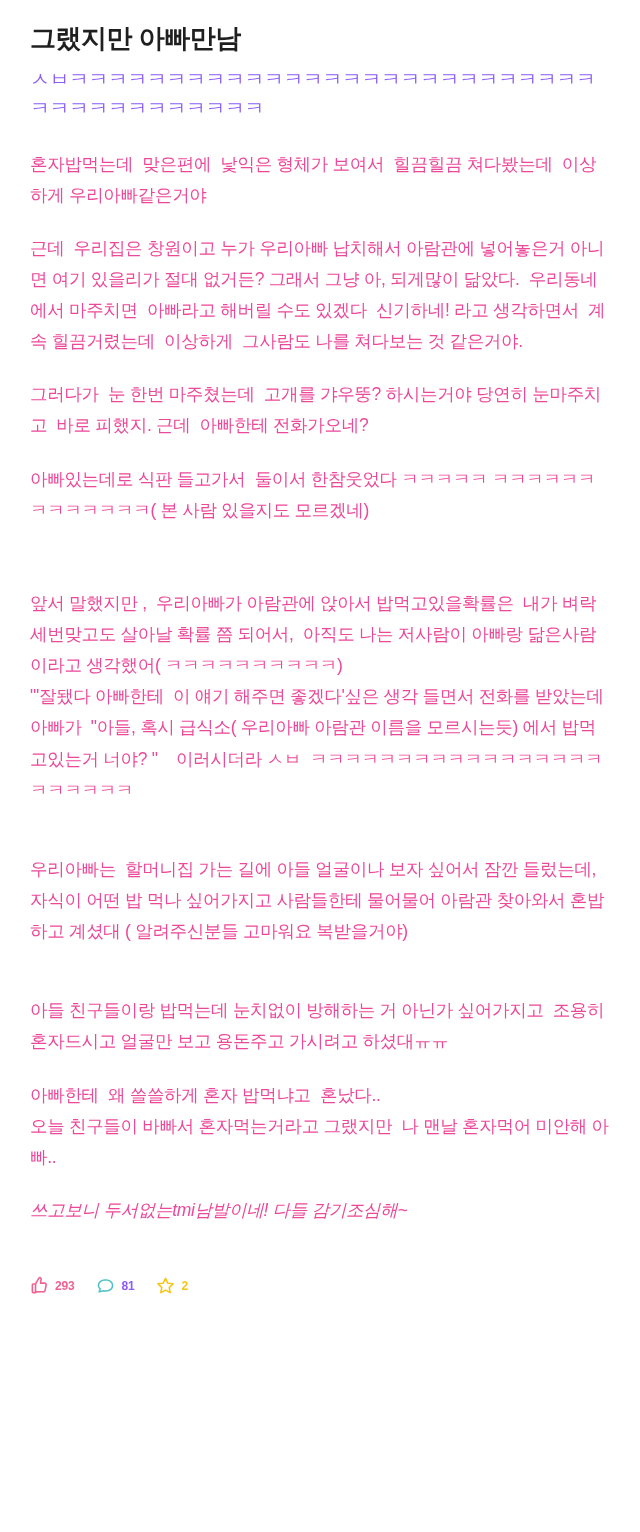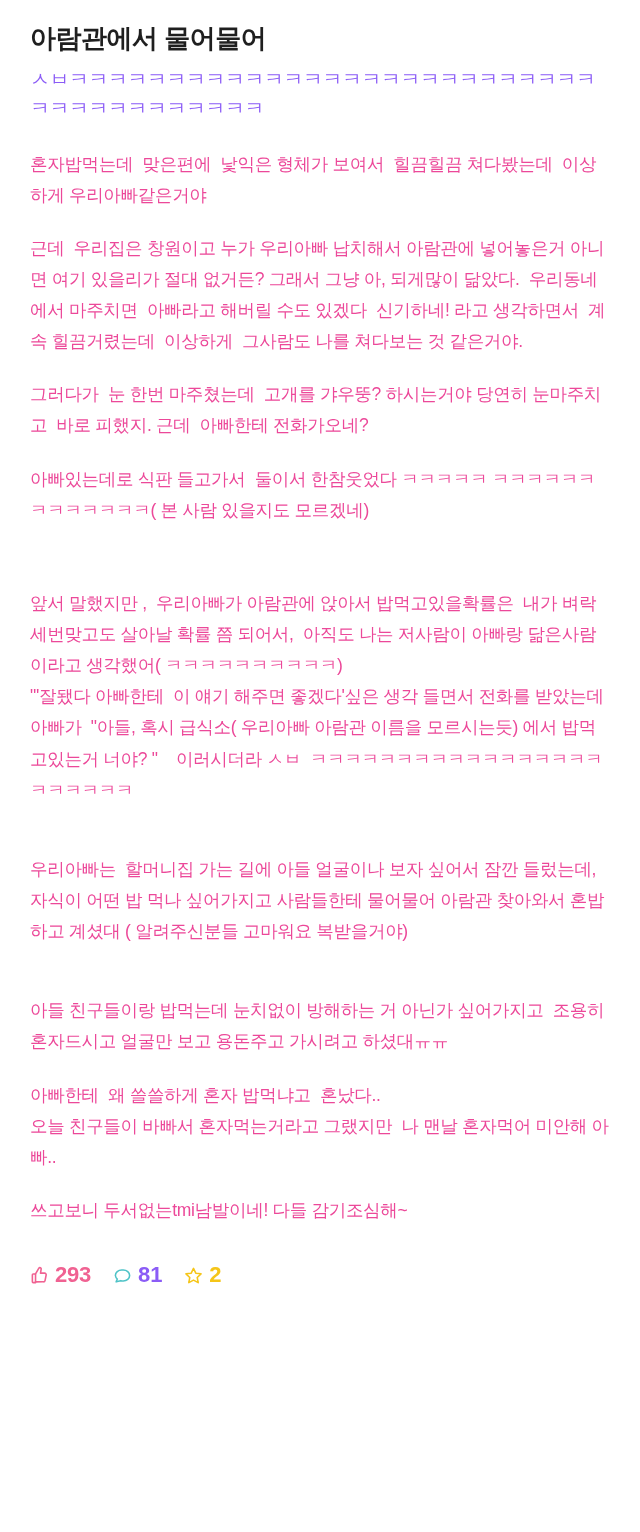--- a/index.html
+++ b/index.html
@@ -43,34 +43,35 @@
     word-break: break-all;
     white-space: pre-wrap;
   }
   .para.gap-lg {
     margin-bottom: 48px;
   }
   .para.gap-xl {
     margin-bottom: 62px;
   }
   .para.gap-sm {
-    margin-bottom: 12px;
+    margin-bottom: 26px;
+    font-style: italic;
   }
   .footer-bar {
     display: flex;
     align-items: center;
     gap: 22px;
     padding: 14px 30px 26px 30px;
     box-sizing: border-box;
   }
   .stat {
     display: flex;
     align-items: center;
     gap: 6px;
-    font-size: 22px;
+    font-size: 12px;
     font-weight: bold;
     cursor: pointer;
   }
   .stat .num {
     letter-spacing: -0.2px;
   }
   .stat-like { color: #f06292; }
   .stat-like .num { color: #f06292; }
   .stat-comment { color: #4fc3c7; }
   .stat-comment .num { color: #8b5cf6; text-align: center; }
@@ -81,21 +82,21 @@
     width: 19px;
     height: 19px;
     line-height: 0;
   }
   .icon svg { display: block; }
 </style>
 </head>
 <body>
 
 <div class="post">
-  <h1 class="post-title">아람관에서 물어물어</h1>
+  <h1 class="post-title">그랬지만 아빠만남</h1>
   <div class="post-subtitle">ㅅㅂㅋㅋㅋㅋㅋㅋㅋㅋㅋㅋㅋㅋㅋㅋㅋㅋㅋㅋㅋㅋㅋㅋㅋㅋㅋㅋㅋㅋㅋㅋㅋㅋㅋㅋㅋㅋㅋㅋㅋ</div>
 
   <p class="para">혼자밥먹는데  맞은편에  낯익은 형체가 보여서  힐끔힐끔 쳐다봤는데  이상하게 우리아빠같은거야</p>
   <p class="para">근데  우리집은 창원이고 누가 우리아빠 납치해서 아람관에 넣어놓은거 아니면 여기 있을리가 절대 없거든? 그래서 그냥 아, 되게많이 닮았다.  우리동네에서 마주치면  아빠라고 해버릴 수도 있겠다  신기하네! 라고 생각하면서  계속 힐끔거렸는데  이상하게  그사람도 나를 쳐다보는 것 같은거야.</p>
   <p class="para">그러다가  눈 한번 마주쳤는데  고개를 갸우뚱? 하시는거야 당연히 눈마주치고  바로 피했지. 근데  아빠한테 전화가오네?</p>
   <p class="para gap-xl">아빠있는데로 식판 들고가서  둘이서 한참웃었다 ㅋㅋㅋㅋㅋ ㅋㅋㅋㅋㅋㅋㅋㅋㅋㅋㅋㅋㅋ( 본 사람 있을지도 모르겠네)</p>
   <p class="para gap-lg">앞서 말했지만 ,  우리아빠가 아람관에 앉아서 밥먹고있을확률은  내가 벼락세번맞고도 살아날 확률 쯤 되어서,  아직도 나는 저사람이 아빠랑 닮은사람이라고 생각했어( ㅋㅋㅋㅋㅋㅋㅋㅋㅋㅋ)
 "'잘됐다 아빠한테  이 얘기 해주면 좋겠다'싶은 생각 들면서 전화를 받았는데  아빠가  "아들, 혹시 급식소( 우리아빠 아람관 이름을 모르시는듯) 에서 밥먹고있는거 너야? "    이러시더라 ㅅㅂ  ㅋㅋㅋㅋㅋㅋㅋㅋㅋㅋㅋㅋㅋㅋㅋㅋㅋㅋㅋㅋㅋㅋㅋ</p>
   <p class="para gap-lg">우리아빠는  할머니집 가는 길에 아들 얼굴이나 보자 싶어서 잠깐 들렀는데,  자식이 어떤 밥 먹나 싶어가지고 사람들한테 물어물어 아람관 찾아와서 혼밥하고 계셨대 ( 알려주신분들 고마워요 복받을거야)</p>
   <p class="para">아들 친구들이랑 밥먹는데 눈치없이 방해하는 거 아닌가 싶어가지고  조용히 혼자드시고 얼굴만 보고 용돈주고 가시려고 하셨대ㅠㅠ</p>

